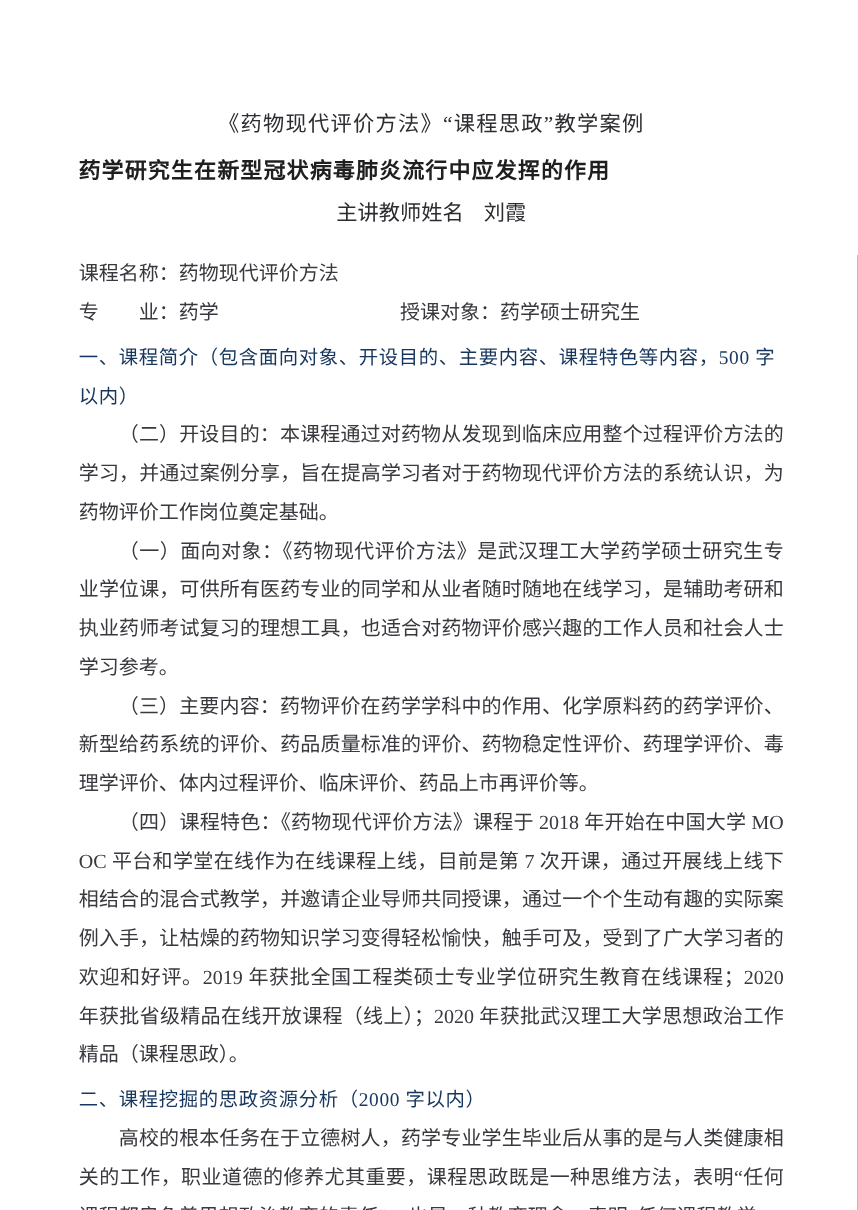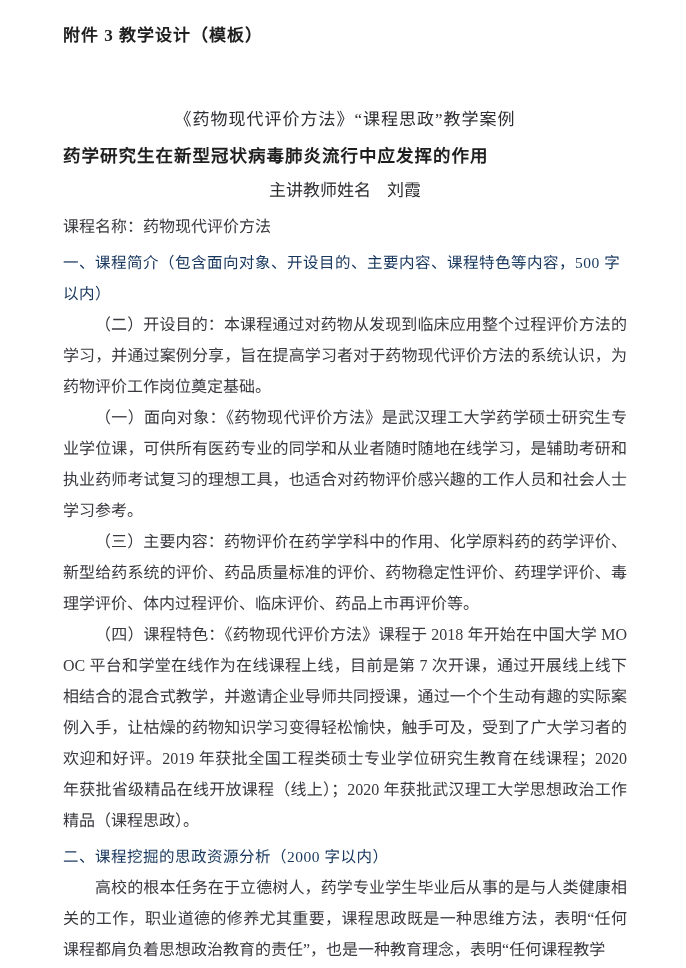--- a/index.html
+++ b/index.html
@@ -35,21 +35,21 @@
     letter-spacing:1px;
   }
   .lecturer {
     margin-top:13px;
     text-align:center;
     font-size:17px; line-height:21px;
     color:#2c2c31;
   }
   .lecturer .name { margin-left:16px; }
 
-  .meta { margin-top:10px; font-size:16px; color:var(--body-text,#38383e); }
+  .meta { margin-top:23px; font-size:16px; color:var(--body-text,#38383e); }
   .meta-row { display:flex; line-height:31px; }
   .meta-cell-left { width:257px; }
   .meta-cell-right { flex:1; }
 
   .sec-heading {
     font-size:15.5px; font-weight:400;
     color:var(--navy,#17365D);
     line-height:31px;
     margin-top:5px;
     letter-spacing:.5px;
@@ -61,34 +61,41 @@
     word-break:break-all;
     color:var(--body-text,#38383e);
   }
 </style>
 </head>
 <body>
 
 <div class="page">
   <div class="inner">
 
-    <div class="attachment">附件 3 教学设计（模板）</div>
 
     <div class="title">《药物现代评价方法》“课程思政”教学案例</div>
 
     <div class="subtitle">药学研究生在新型冠状病毒肺炎流行中应发挥的作用</div>
 
     <div class="lecturer">
       <span>主讲教师姓名</span><span class="name">刘霞</span>
     </div>
 
     <div class="meta">
       <div class="meta-row">
         <div class="meta-cell-left">
           <span>课程名称：</span><span>药物现代评价方法</span>
+        </div>
+      </div>
+      <div class="meta-row">
+        <div class="meta-cell-left">
+          <span>专　　业：</span><span>药学</span>
+        </div>
+        <div class="meta-cell-right">
+          <span>授课对象：</span><span>药学硕士研究生</span>
         </div>
       </div>
     </div>
 
     <div class="sec-heading">一、课程简介（包含面向对象、开设目的、主要内容、课程特色等内容，500 字以内）</div>
 
     <p class="body">（二）开设目的：本课程通过对药物从发现到临床应用整个过程评价方法的学习，并通过案例分享，旨在提高学习者对于药物现代评价方法的系统认识，为药物评价工作岗位奠定基础。</p>
     <p class="body">（一）面向对象：《药物现代评价方法》是武汉理工大学药学硕士研究生专业学位课，可供所有医药专业的同学和从业者随时随地在线学习，是辅助考研和执业药师考试复习的理想工具，也适合对药物评价感兴趣的工作人员和社会人士学习参考。</p>
     <p class="body">（三）主要内容：药物评价在药学学科中的作用、化学原料药的药学评价、新型给药系统的评价、药品质量标准的评价、药物稳定性评价、药理学评价、毒理学评价、体内过程评价、临床评价、药品上市再评价等。</p>
     <p class="body">（四）课程特色：《药物现代评价方法》课程于 2018 年开始在中国大学 MOOC 平台和学堂在线作为在线课程上线，目前是第 7 次开课，通过开展线上线下相结合的混合式教学，并邀请企业导师共同授课，通过一个个生动有趣的实际案例入手，让枯燥的药物知识学习变得轻松愉快，触手可及，受到了广大学习者的欢迎和好评。2019 年获批全国工程类硕士专业学位研究生教育在线课程；2020 年获批省级精品在线开放课程（线上）；2020 年获批武汉理工大学思想政治工作精品（课程思政）。</p>

